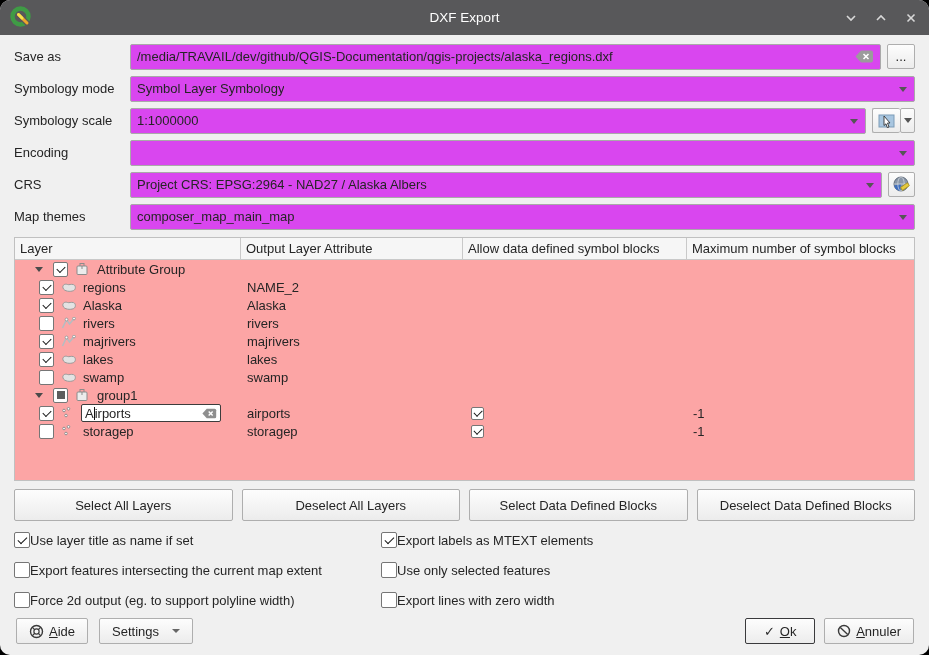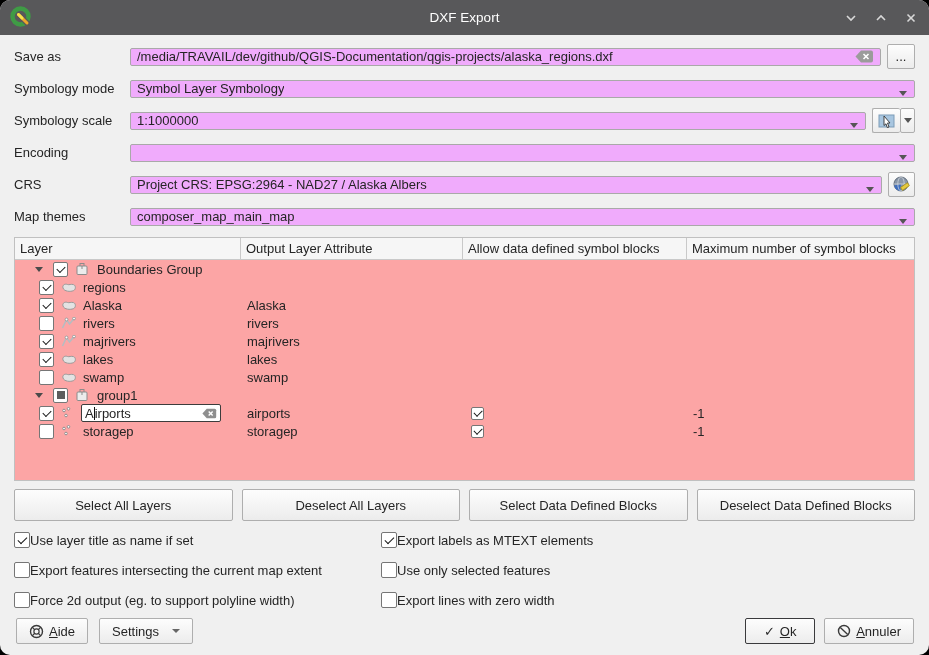--- a/index.html
+++ b/index.html
@@ -13,21 +13,21 @@
   .titlebar .logo{position:absolute;left:9px;top:5px;width:25px;height:25px;}
   .titlebar .title{flex:1;text-align:center;color:#fff;font-size:13.5px;}
   .win-controls{position:absolute;right:10px;top:0;height:35px;display:flex;align-items:center;gap:14px;}
   .win-btn{width:16px;height:16px;display:flex;align-items:center;justify-content:center;cursor:default;}
   .win-btn svg{stroke:#d8d8d8;stroke-width:1.6;fill:none;}
   
   .form{padding:9px 14px 0 14px;border-radius:19px;}
   .frow{display:flex;align-items:center;height:25px;margin-bottom:7px;}
   .frow .flabel{width:116px;flex:none;}
   .field,.combo{
-    box-sizing:border-box;height:18px;background:#f0abfc;border:1px solid #a9a9a9;border-radius:2px;
+    box-sizing:border-box;height:26px;background:#d946ef;border:1px solid #a9a9a9;border-radius:2px;
     display:flex;align-items:center;padding:0 6px;position:relative;flex:1;min-width:0;
   }
   .combo{padding-right:22px;}
   .combo .arrow{position:absolute;right:7px;top:10px;width:0;height:0;border-left:4px solid transparent;border-right:4px solid transparent;border-top:5px solid #555;}
   .ftext{white-space:nowrap;overflow:hidden;}
   .clear-icon{margin-left:auto;flex:none;display:flex;}
   .browse-btn{box-sizing:border-box;margin-left:6px;width:28px;height:25px;flex:none;}
   .sq-btn{margin-left:6px;flex:none;}
   
   .btn{
@@ -214,41 +214,42 @@
         <span class="expander"></span>
         <span class="cb tree-cb checked"></span>
         <span class="licon i-group">
           <svg width="14" height="14" viewBox="0 0 14 14">
                 <rect x="5" y="1.5" width="4" height="3.5" fill="none" stroke="#8b8b8b"></rect>
                 <rect x="2" y="4" width="10" height="8.5" rx="1" fill="#ececec" stroke="#8b8b8b"></rect>
                 <line x1="7" y1="4" x2="7" y2="7" stroke="#8b8b8b"></line>
               </svg>
         </span>
 
-        <span class="lbl">Boundaries Group</span>
+        <span class="lbl">Attribute Group</span>
 
       </div>
       <div class="cell c-attr"></div>
       <div class="cell c-allow"></div>
       <div class="cell c-max"></div>
     </div>
         <div class="trow level1">
       <div class="cell c-layer">
 
         <span class="cb tree-cb checked"></span>
 
         <span class="licon i-polygon">
           <svg width="16" height="12" viewBox="0 0 16 12">
                 <path d="M2,7 C1,4 4,2.5 6.5,3.5 C8,4.2 10,2.8 12.5,3.6 C15,4.4 15,8.5 12.5,9.6 C9.5,11 3,10.5 2,7 Z" fill="#e3e3e3" stroke="#9a9a9a"></path>
               </svg>
         </span>
 
         <span class="lbl">regions</span>
 
       </div>
+      <div class="cell c-attr">NAME_2</div>
       <div class="cell c-allow"></div>
       <div class="cell c-max"></div>
     </div>
         <div class="trow level1">
       <div class="cell c-layer">
 
         <span class="cb tree-cb checked"></span>
 
         <span class="licon i-polygon">
           <svg width="16" height="12" viewBox="0 0 16 12">

